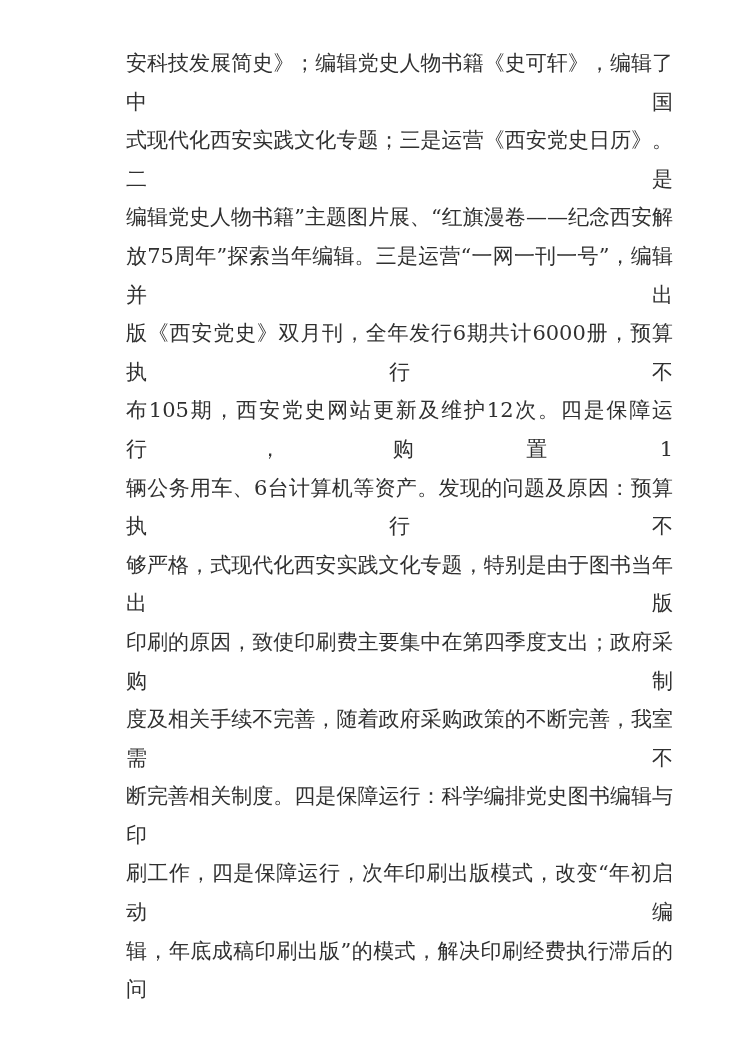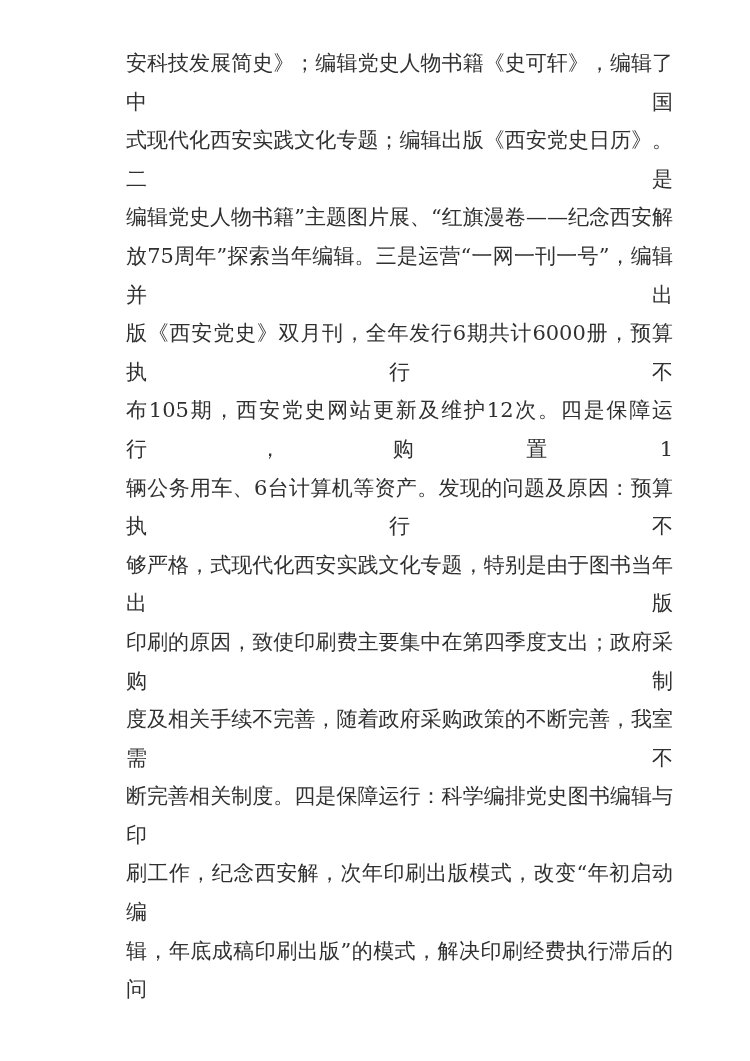--- a/index.html
+++ b/index.html
@@ -32,27 +32,27 @@
     text-align-last: justify;
     font-weight: 400;
   }
 </style>
 </head>
 <body>
 
 <div class="page">
   <div class="content">
     <div class="text-line">安科技发展简史》；编辑党史人物书籍《史可轩》，编辑了中国</div>
-    <div class="text-line">式现代化西安实践文化专题；编辑出版《西安党史日历》。二是</div>
+    <div class="text-line">式现代化西安实践文化专题；三是运营《西安党史日历》。二是</div>
     <div class="text-line">编辑党史人物书籍”主题图片展、“红旗漫卷——纪念西安解</div>
     <div class="text-line">放75周年”探索当年编辑。三是运营“一网一刊一号”，编辑并出</div>
     <div class="text-line">版《西安党史》双月刊，全年发行6期共计6000册，预算执行不</div>
     <div class="text-line">布105期，西安党史网站更新及维护12次。四是保障运行，购置1</div>
     <div class="text-line">辆公务用车、6台计算机等资产。发现的问题及原因：预算执行不</div>
     <div class="text-line">够严格，式现代化西安实践文化专题，特别是由于图书当年出版</div>
     <div class="text-line">印刷的原因，致使印刷费主要集中在第四季度支出；政府采购制</div>
     <div class="text-line">度及相关手续不完善，随着政府采购政策的不断完善，我室需不</div>
     <div class="text-line">断完善相关制度。四是保障运行：科学编排党史图书编辑与印</div>
-    <div class="text-line">刷工作，纪念西安解，次年印刷出版模式，改变“年初启动编</div>
+    <div class="text-line">刷工作，四是保障运行，次年印刷出版模式，改变“年初启动编</div>
     <div class="text-line">辑，年底成稿印刷出版”的模式，解决印刷经费执行滞后的问</div>
 
   </div>
 </div>
 
 </body></html>

